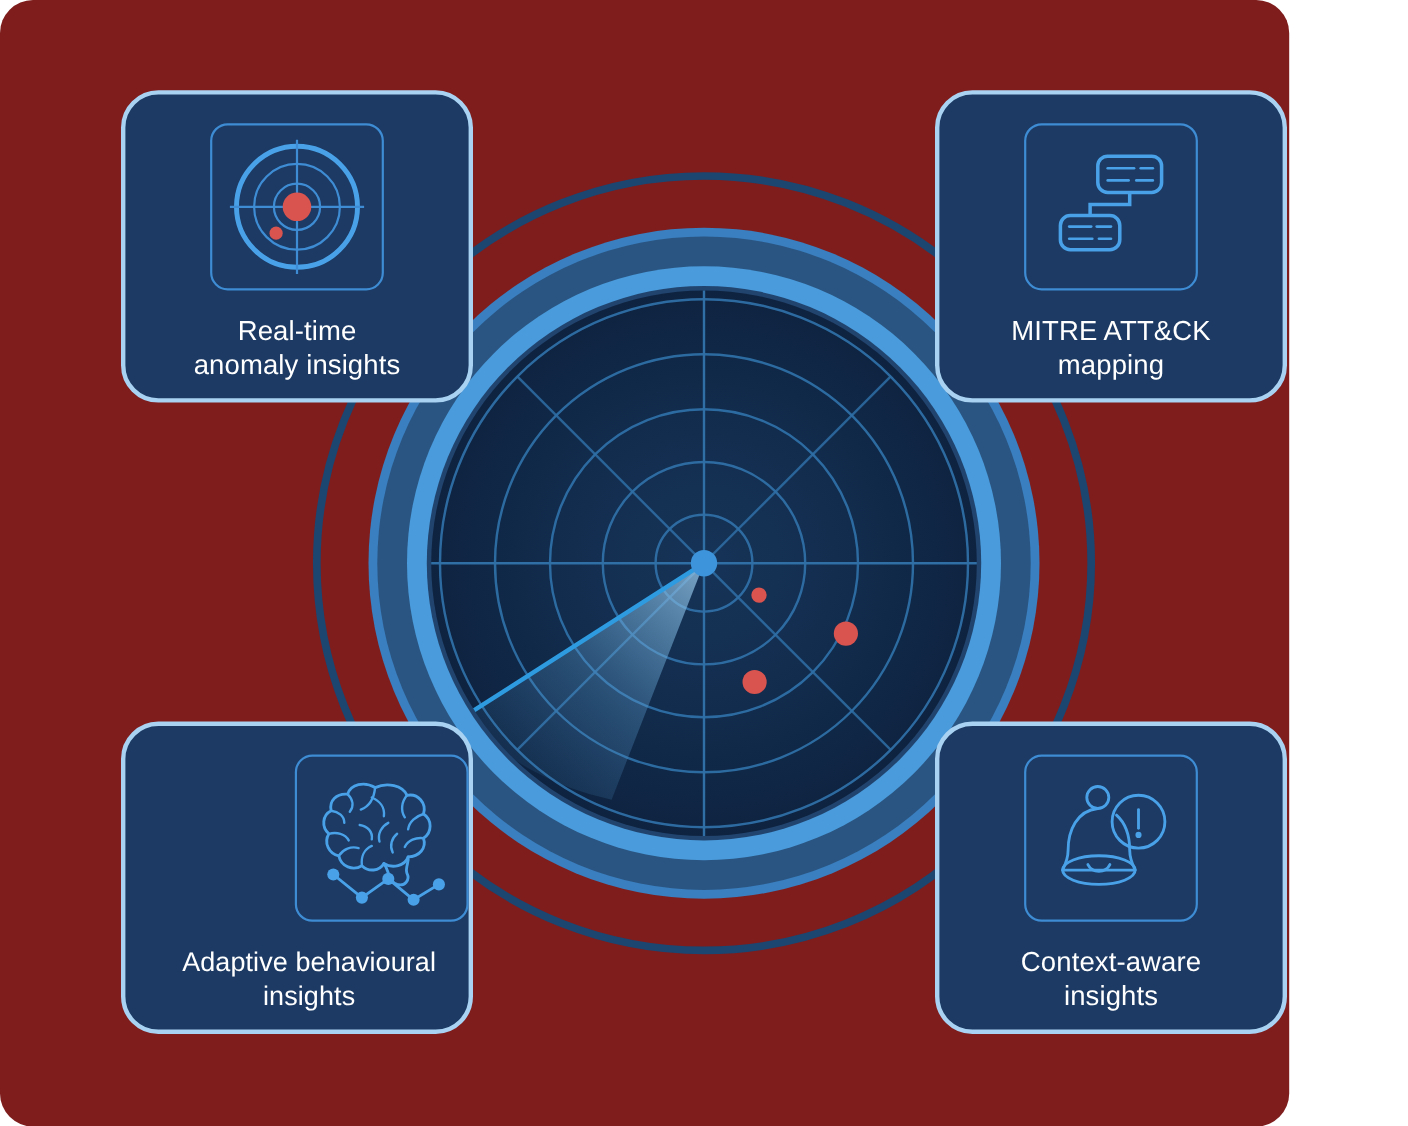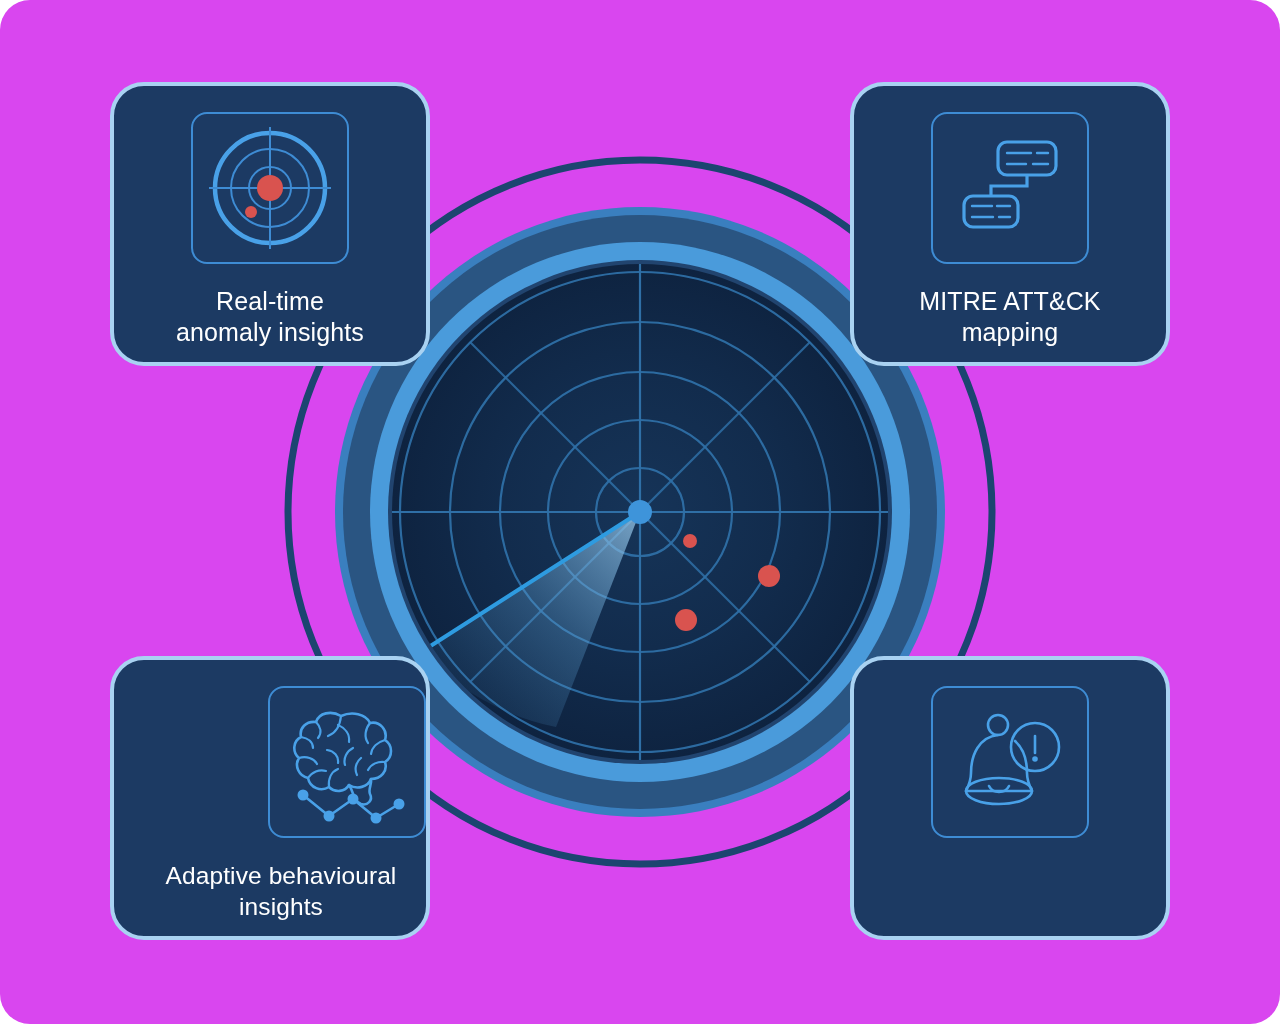--- a/index.html
+++ b/index.html
@@ -18,23 +18,23 @@
   #stage {
     position: relative;
     width: 1280px;
     height: 1024px;
     background: #ffffff;
   }
 
   #canvas-bg {
     position: absolute;
     left: 0; top: 0;
-    width: 1280px;
-    height: 1024px;
-    background: #d946ef;
+    width: 1172px;
+    height: 1024px;
+    background: #7f1d1d;
     border-radius: 30px;
     overflow: hidden;
   }
 
   #radar-layer {
     position: absolute;
     left: 0; top: 0;
     width: 1280px;
     height: 1024px;
   }
@@ -273,16 +273,20 @@
 
             <path d="M 40 83 C 44 91, 56 91, 60 83"></path>
 
             <circle cx="86" cy="44" r="24"></circle>
 
             <line x1="86" y1="33" x2="86" y2="50"></line>
           </g>
           <circle cx="86" cy="56" r="2.8" fill="#49A1E8"></circle>
         </svg>
       </div>
+      <div class="card-label">
+        <span>Context-aware</span><br>
+        <span>insights</span>
+      </div>
     </div>
 
   </div>
 </div>
 
 </body></html>

